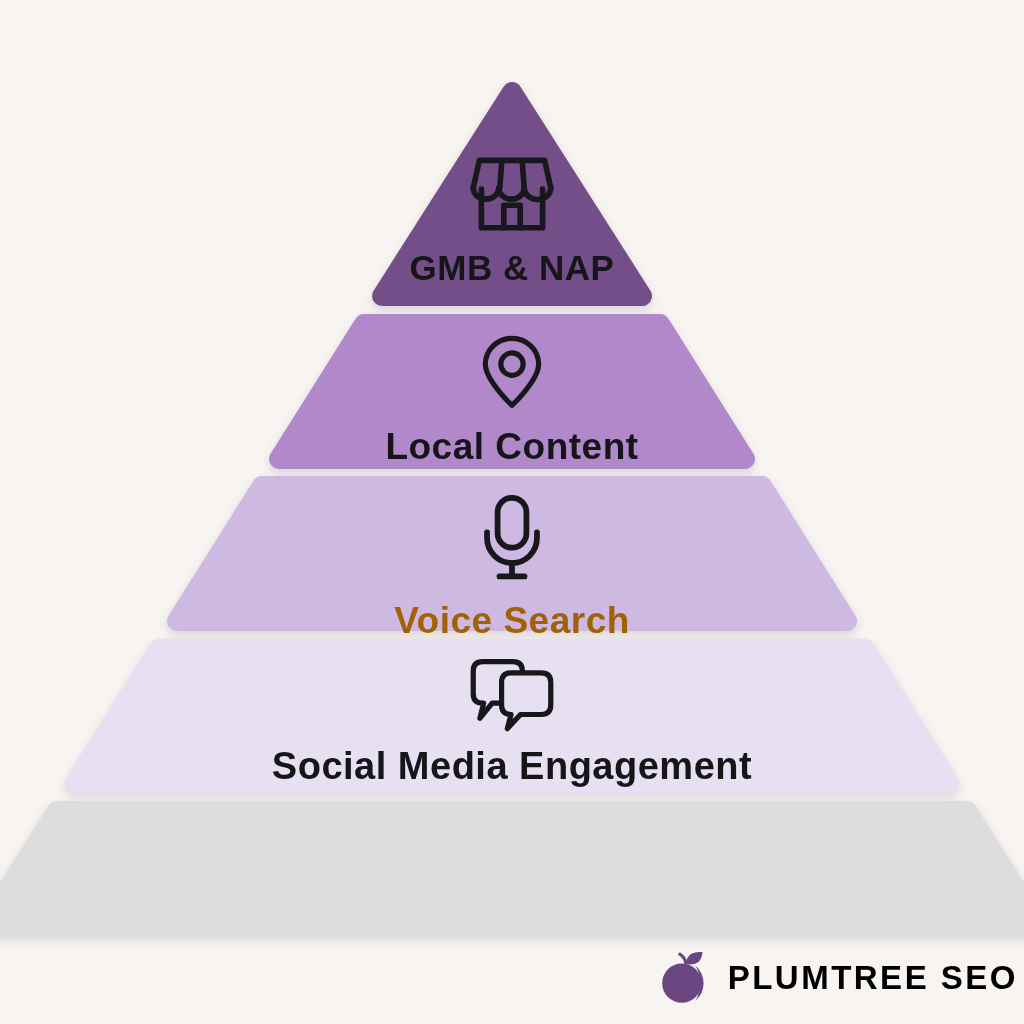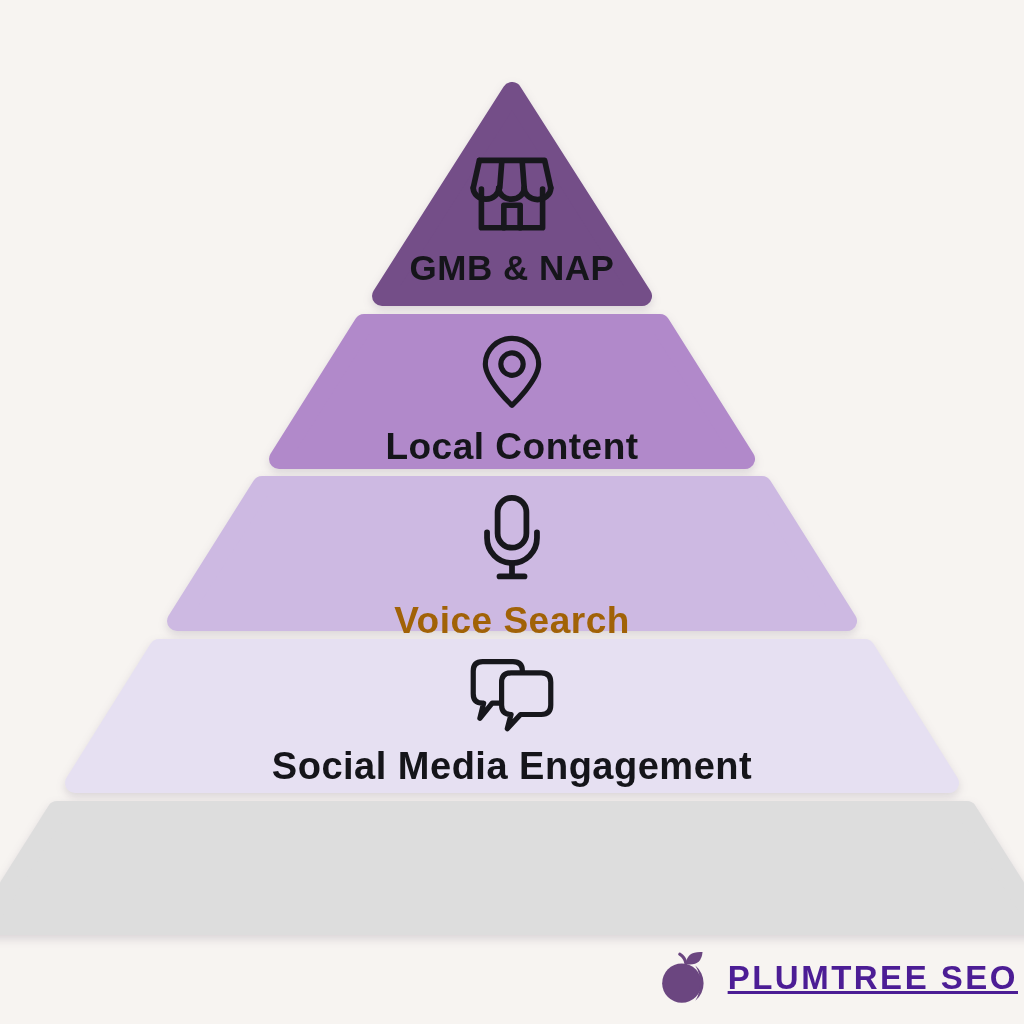--- a/index.html
+++ b/index.html
@@ -110,16 +110,16 @@
   </div>
 
 
   <div class="brand">
     <svg width="58" height="58" viewBox="0 0 56 56">
       <circle cx="23" cy="33" r="19" fill="#6b4680"></circle>
       <path d="M36,16 A22,22 0 0 1 36,50 A27,30 0 0 0 36,16 Z" fill="#6b4680"></path>
       <path d="M27,14 Q28,2 43,3 Q42,16 29,15 Z" fill="#6b4680"></path>
       <path d="M27,14 Q26,8 21,5" fill="none" stroke-width="3" stroke-linecap="round" stroke="#6b4680"></path>
     </svg>
-    <span class="brand-text" style="color: #4c1d95; text-decoration: underline;">PLUMTREE SEO</span>
+    <span class="brand-text" style="color: #000000;">PLUMTREE SEO</span>
   </div>
 
 </div>
 
 </body></html>

